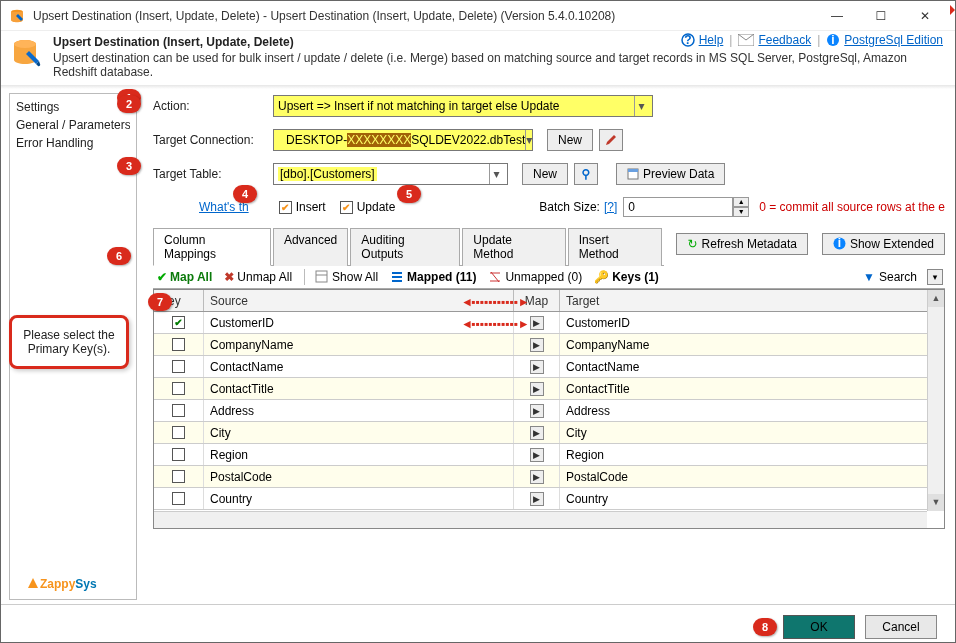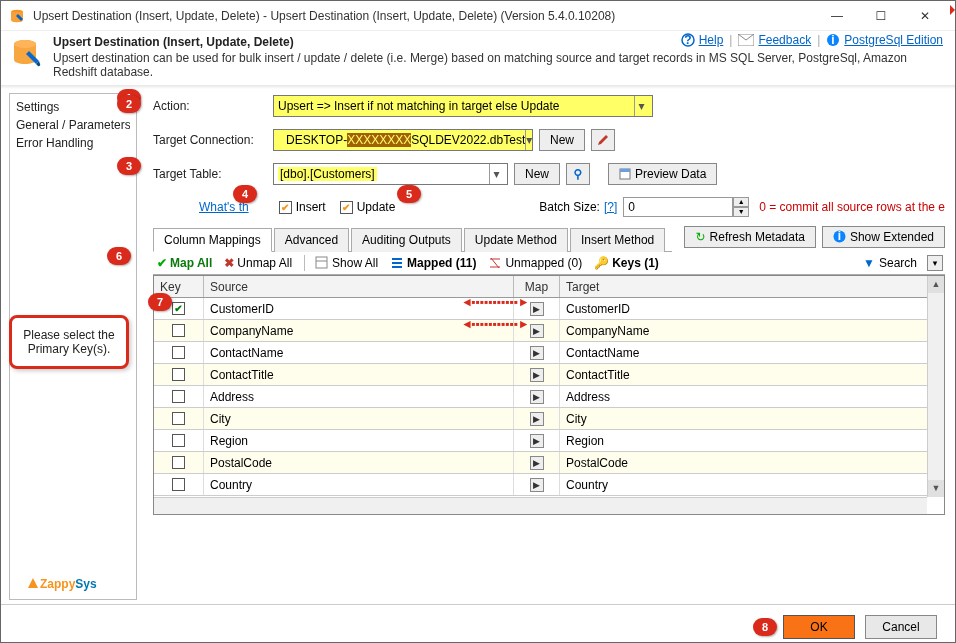--- a/index.html
+++ b/index.html
@@ -24,21 +24,21 @@
 .side div{padding:2px 0;color:#222}
 .logo{position:absolute;bottom:6px;left:16px;font-weight:bold;font-size:15px}
 .logo .z{color:#f7941d}
 .logo .s{color:#0077b3}
 .main{flex:1;padding:6px 10px 4px 12px;position:relative}
 .row{display:flex;align-items:center;margin-bottom:12px}
 .lbl{width:120px;color:#222}
 .sel{border:1px solid #777;height:22px;display:flex;align-items:center;padding:0 4px;background:#fff}
 .hl{background:#ffff66}
 .dd{width:14px;text-align:center;color:#555;border-left:1px solid #999;align-self:stretch;display:flex;align-items:center;justify-content:center}
-.btn{border:1px solid #888;background:#eee;height:22px;padding:0 10px;display:flex;align-items:center;margin-left:6px;cursor:pointer}
+.btn{border:1px solid #888;background:#eee;height:22px;padding:0 10px;display:flex;align-items:center;margin-left:14px;cursor:pointer}
 .ibtn{width:24px;height:22px;border:1px solid #888;background:#eee;display:flex;align-items:center;justify-content:center;margin-left:6px;cursor:pointer}
 .chk{display:flex;align-items:center;margin-right:14px}
 .chk .box{width:13px;height:13px;border:1px solid #555;background:#fff;margin-right:4px;display:flex;align-items:center;justify-content:center;color:#f7941d;font-size:10px;font-weight:bold}
 .batch{display:flex;align-items:center}
 .batch .lab{margin-right:4px}
 .batch .q{color:#06c;text-decoration:underline;margin-right:6px}
 .spin{display:flex}
 .spin input{width:110px;height:20px;border:1px solid #999;padding:0 4px}
 .spud{display:flex;flex-direction:column}
 .spud div{width:16px;height:10px;border:1px solid #999;background:#eee;font-size:7px;text-align:center;line-height:8px}
@@ -66,21 +66,21 @@
 .play{width:14px;height:14px;border:1px solid #888;background:#eee;display:flex;align-items:center;justify-content:center;font-size:9px;color:#333}
 .sb-v{position:absolute;right:0;top:0;bottom:17px;width:17px;background:#f0f0f0;border-left:1px solid #ccc}
 .sb-v .up,.sb-v .dn{height:17px;background:#e0e0e0;text-align:center;font-size:9px;line-height:17px;color:#555}
 .sb-v .dn{position:absolute;bottom:0;width:100%}
 .sb-h{position:absolute;left:0;right:17px;bottom:0;height:17px;background:#f0f0f0;border-top:1px solid #ccc}
 .callout{position:absolute;padding:10px 8px;border:3px solid #d92a1c;border-radius:8px;background:#fff;color:#222;text-align:center;width:120px;box-shadow:2px 2px 4px rgba(0,0,0,.2);z-index:5}
 .num{position:absolute;width:24px;height:18px;background:#d92a1c;color:#fff;font-weight:bold;border-radius:9px;display:flex;align-items:center;justify-content:center;font-size:11px;box-shadow:1px 1px 2px rgba(0,0,0,.3);z-index:10}
 .num::after{content:"";position:absolute;right:-5px;top:4px;border:5px solid transparent;border-left-color:#d92a1c}
 .ftr{height:44px;border-top:1px solid #ccc;display:flex;align-items:center;justify-content:flex-end;padding:0 18px;gap:10px}
 .ftr .fbtn{width:72px;height:24px;border:1px solid #888;background:#e8e8e8;display:flex;align-items:center;justify-content:center;cursor:pointer}
-.ftr .ok{background:#f97316;border:1px solid #555}
+.ftr .ok{background:#0f766e;border:1px solid #555}
 .linku{color:#06c;text-decoration:underline}
 .rarrow{color:#d92a1c;font-weight:bold;letter-spacing:-2px}
 .larrow{color:#d92a1c;font-weight:bold;letter-spacing:-2px}
 .redarw{position:absolute;z-index:3;font-family:monospace}
 </style>
 </head>
 <body>
 
 <div class="titlebar">
   <svg class="ico" viewBox="0 0 16 16">

